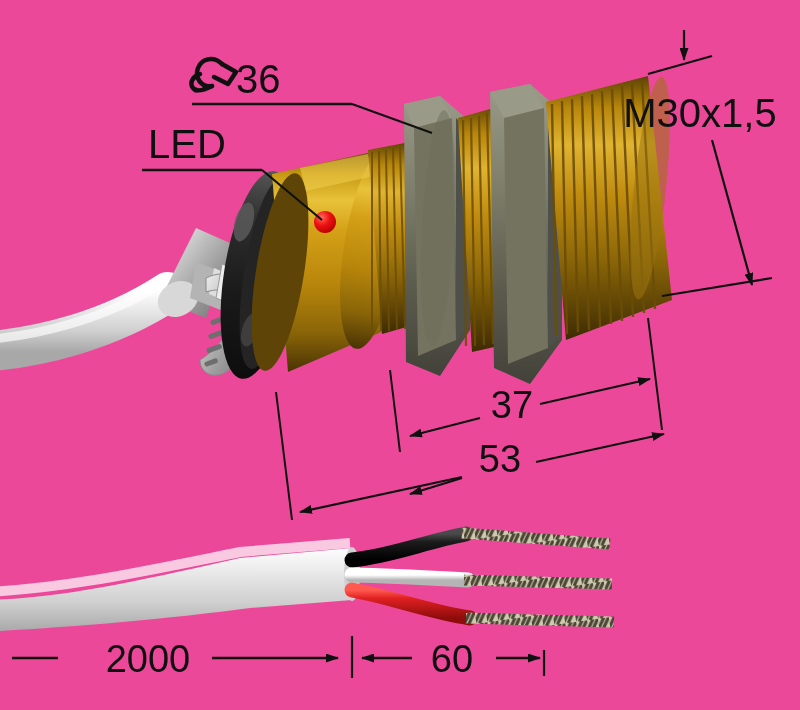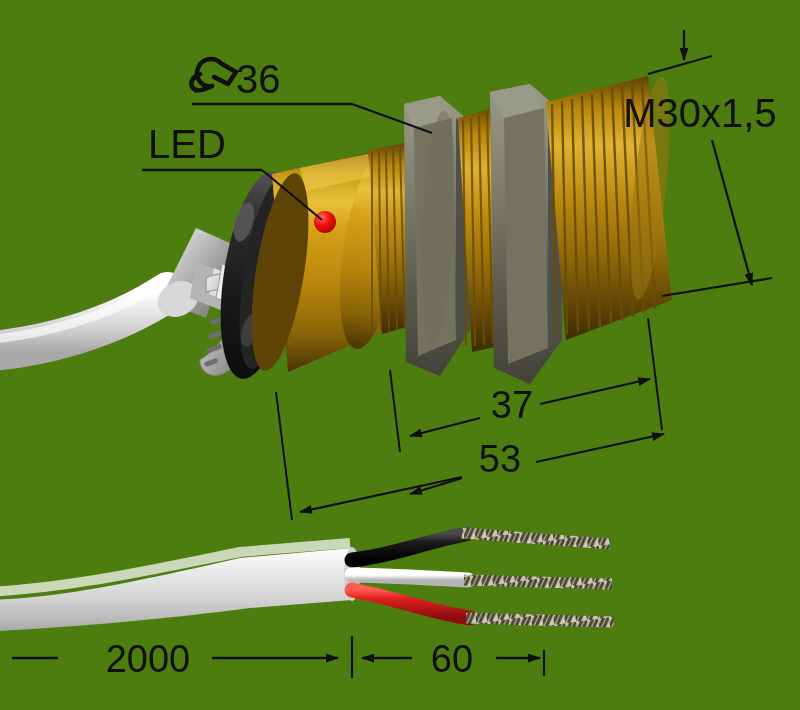--- a/index.html
+++ b/index.html
@@ -1,18 +1,18 @@
 <!DOCTYPE html>
 <html><head>
 <meta charset="utf-8">
 <style>
   html,body{margin:0;padding:0;background:#ffffff;}
   body{width:800px;height:710px;overflow:hidden;
        font-family:"Liberation Sans","DejaVu Sans",sans-serif;}
-  #stage{position:relative;width:800px;height:710px;background:#4d7c0f;}
+  #stage{position:relative;width:800px;height:710px;background:#ec4899;}
   #stage svg{position:absolute;top:0;left:0;}
   .dimtext{font-family:"Liberation Sans","DejaVu Sans",sans-serif;
            font-weight:400;fill:#101010;}
   .labeltext{font-family:"Liberation Sans","DejaVu Sans",sans-serif;
              font-weight:400;fill:#101010;}
 </style>
 </head>
 <body>
 
 <div id="stage">

